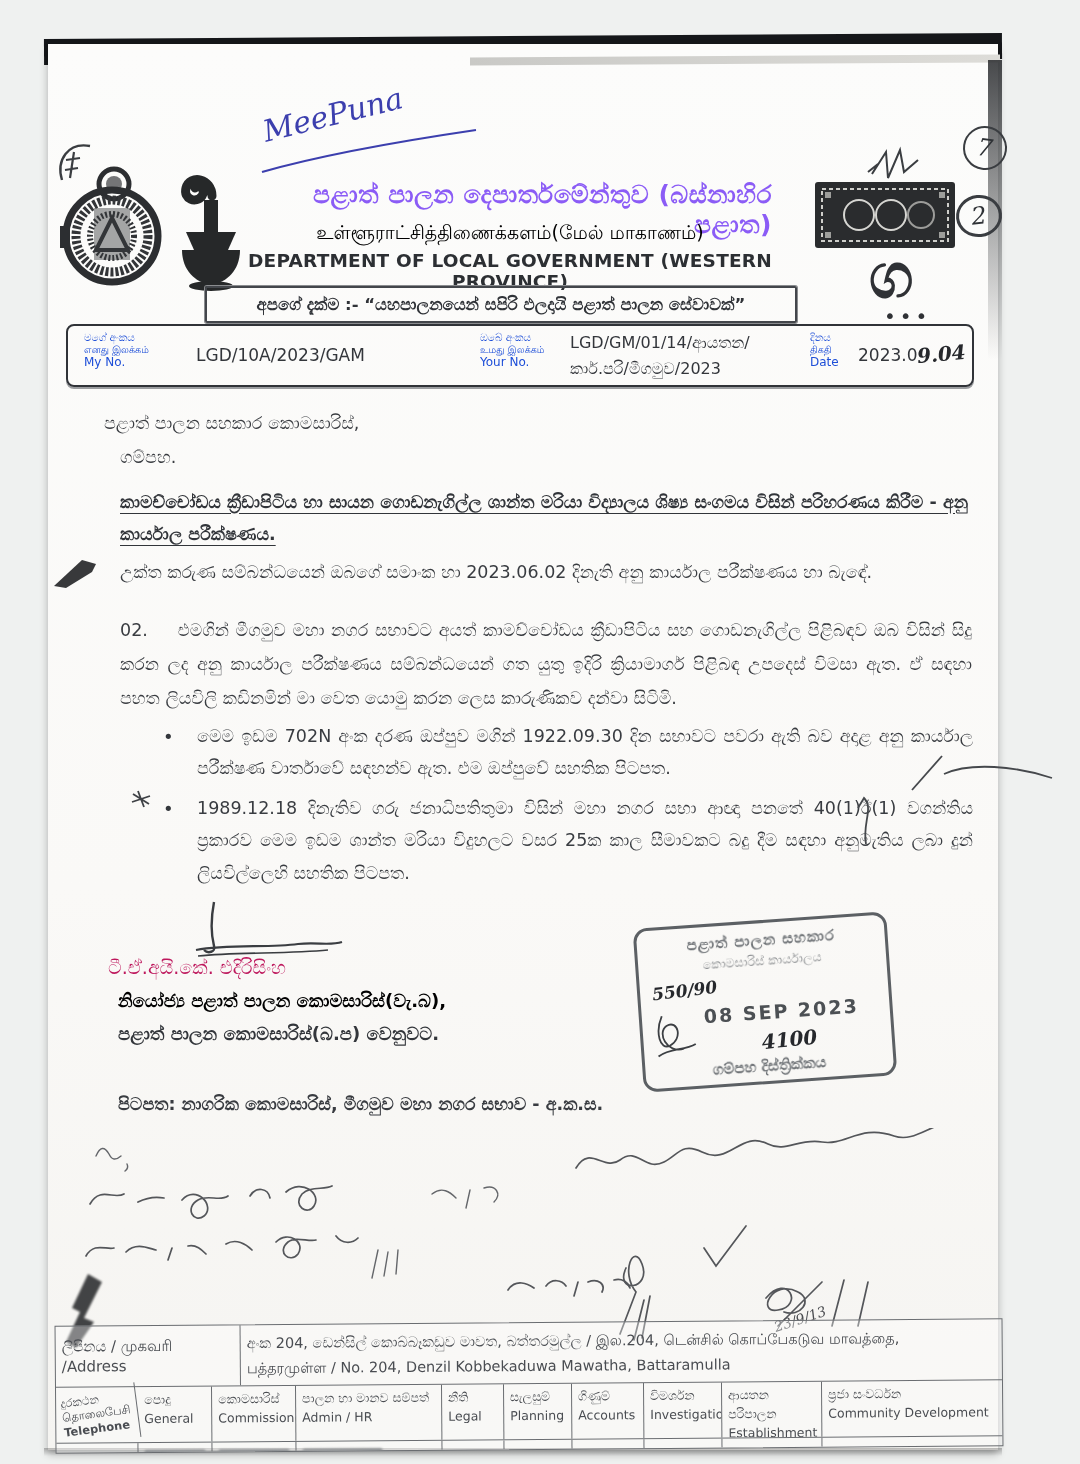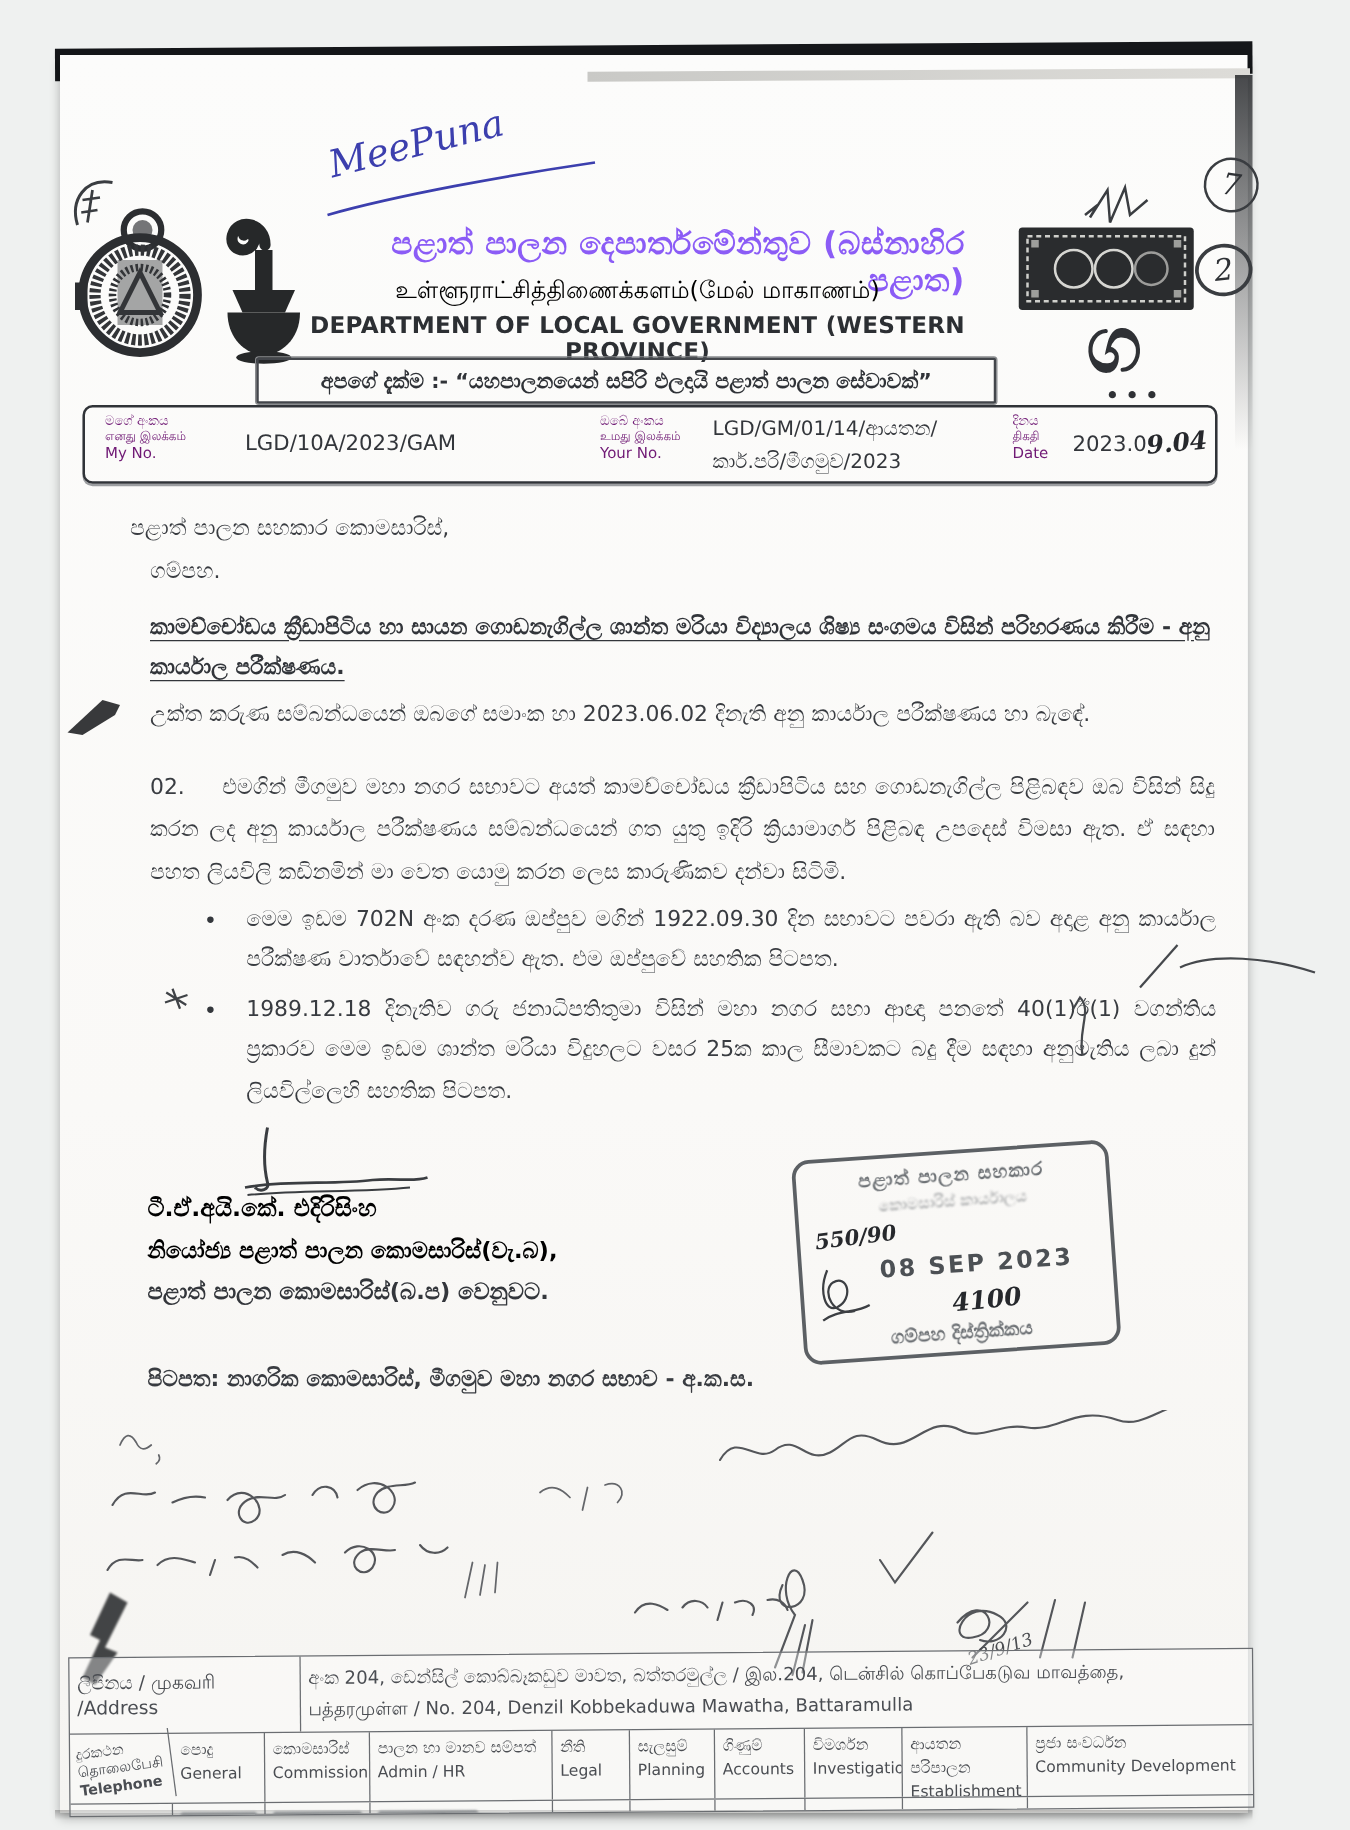--- a/index.html
+++ b/index.html
@@ -66,21 +66,21 @@
     border:2px solid #43464b; border-radius:2px; box-shadow:0 0 0 1px #8a8c8f;
     display:flex; align-items:center; justify-content:center;
     font-size:16.5px; font-weight:600; color:#303338;
   }
 
   
   .refbar {
     position:absolute; left:66px; top:324px; width:908px; height:63px;
     border:2.5px solid #303338; border-radius:8px; box-shadow:0 2px 0 #9b9da0;
   }
-  .ref-label { position:absolute; top:5px; line-height:1.2; color:#701a75; }
+  .ref-label { position:absolute; top:5px; line-height:1.2; color:#1d4ed8; }
   .ref-label .l1 { font-size:10.5px; }
   .ref-label .l2 { font-size:9.5px; }
   .ref-label .l3 { font-size:12px; }
   .ref-value { position:absolute; font-size:17px; font-weight:500; color:#33363b; }
 
   .hand-ink { font-family:"DejaVu Serif",serif; font-style:italic; font-weight:bold; color:#26282c; }
 
   
   .doc-text { font-size:17.5px; color:#393c41; }
   .recipient1 { position:absolute; left:104px; top:413px; }
@@ -96,21 +96,21 @@
   .para2 .num { margin-right:30px;margin-top:32px; }
 
   .bullets { position:absolute; left:155px; top:720px; width:818px; list-style:none; }
   .bullets li { position:relative; padding-left:42px; line-height:1.85; text-align:justify; margin-bottom:7px; }
   .bullets li::before { content:"•"; position:absolute; left:8px; top:0; font-size:18px; color:#34373c; }
   .pen-marks-b2 { position:absolute; left:820px; top:748px; width:240px; height:120px; pointer-events:none; }
   .pen-asterisk { position:absolute; left:128px; top:786px; width:26px; height:26px; }
 
   
   .sig-squiggle { position:absolute; left:178px; top:898px; width:170px; height:64px; }
-  .sig-name  { position:absolute; left:118px; top:956px; font-size:19px; font-weight:bold; color:#000000; }
+  .sig-name  { position:absolute; left:108px; top:956px; font-size:19px; font-weight:normal; color:#be185d; }
   .sig-title1{ position:absolute; left:118px; top:990px; font-size:18px; font-weight:600; color:#000000; }
   .sig-title2{ position:absolute; left:118px; top:1023px; font-size:18px; font-weight:600; color:#33363b; }
 
   
   .stamp {
     position:absolute; left:638px; top:920px; width:254px; height:164px;
     border:3px solid #5c6064; border-radius:14px; transform:rotate(-4deg);
     color:#6e7276;
   }
   .stamp .s1 { position:absolute; top:8px; width:100%; text-align:center; font-size:15px; font-weight:600; letter-spacing:1px; filter:blur(.3px); }

